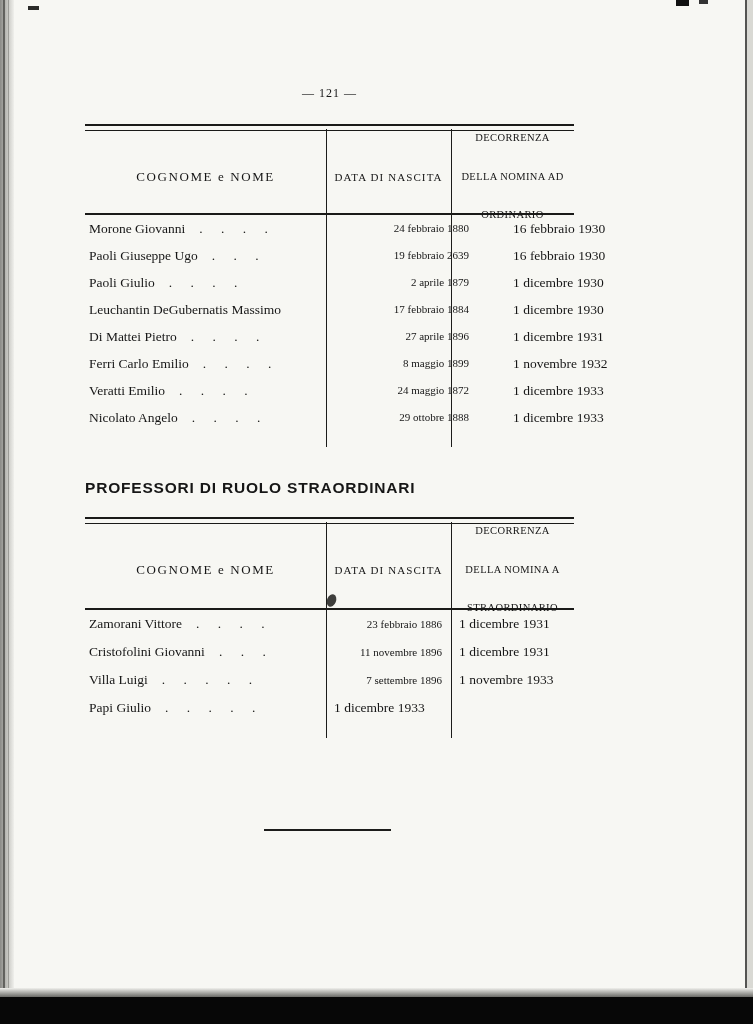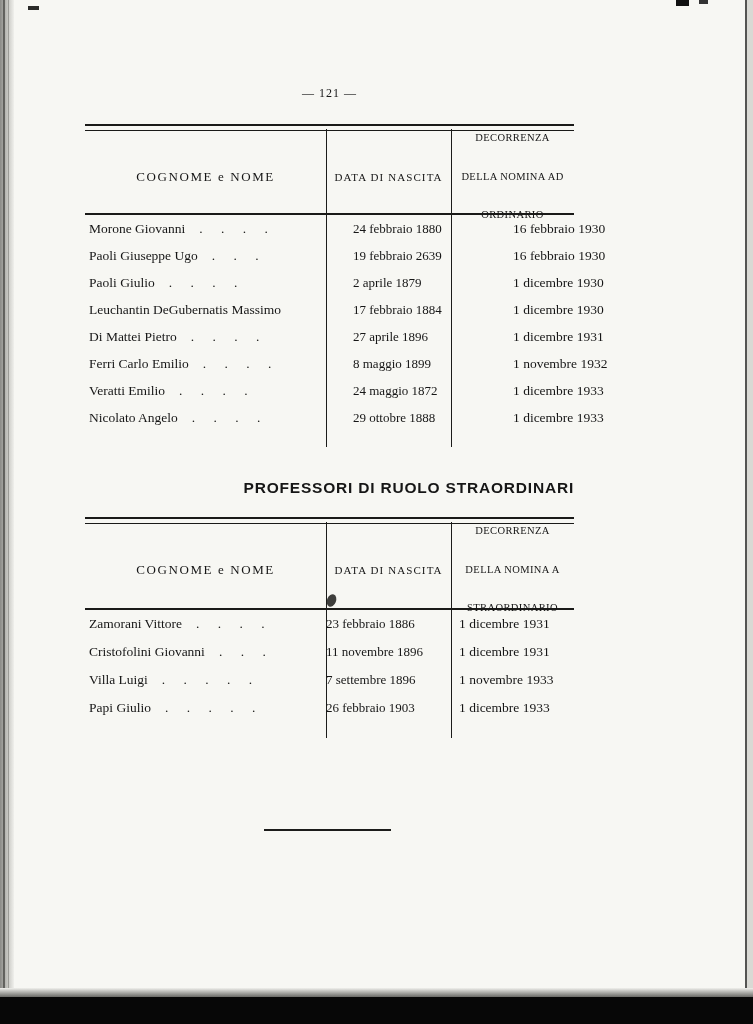--- a/index.html
+++ b/index.html
@@ -23,21 +23,21 @@
   .edge-right-band{position:absolute;right:0;top:0;width:6px;height:100%;background:#d9d9d4;}
   .speck-tl{position:absolute;left:28px;top:6px;width:11px;height:4px;background:#2a2a28;}
   .speck-tr1{position:absolute;left:676px;top:0;width:13px;height:6px;background:#111;}
   .speck-tr2{position:absolute;left:699px;top:0;width:9px;height:4px;background:#333;}
   .smudge{position:absolute;left:327px;top:594px;width:9px;height:13px;background:#1d1d1b;
     border-radius:50%;transform:rotate(22deg);opacity:.85;}
 
   
   .page-number{position:absolute;left:85px;top:86px;width:489px;text-align:center;
     font-size:12px;letter-spacing:1px;}
-  .section-title{position:absolute;left:85px;top:479px;width:489px;text-align:right;
+  .section-title{position:absolute;left:85px;top:479px;width:489px;text-align:left;
     font-family:"Liberation Sans", sans-serif;font-weight:bold;font-size:15.5px;letter-spacing:.8px;}
 
   
   .scan-table{position:absolute;left:85px;width:489px;}
   .t1{top:124px;}
   .t2{top:517px;}
   .rule-double{height:4px;border-top:2px solid #1a1a18;border-bottom:1px solid #1a1a18;}
   .rule-mid{height:0;border-top:2px solid #1a1a18;}
   .vline{position:absolute;top:5px;bottom:0;width:1px;background:#1c1c1a;}
   .vl-a{left:241px;} .vl-b{left:366px;}
@@ -45,21 +45,21 @@
   .t1 .thead{height:82px;} .t2 .thead{height:84px;}
   .th{display:flex;flex-direction:column;align-items:center;justify-content:center;text-align:center;gap:24px;}
   .c1h{font-size:13px;letter-spacing:1.6px;}
   .c2h{font-size:11px;letter-spacing:1.1px;}
   .c3h{font-size:10.5px;line-height:1.4;letter-spacing:.4px;}
   .tbody{padding-bottom:16px;}
   .trow{display:grid;grid-template-columns:241px 125px 123px;}
   .t1 .trow{height:27px;line-height:27px;gap:27px;}
   .t2 .trow{height:28px;line-height:28px;}
   .trow .c1{padding-left:4px;white-space:nowrap;overflow:hidden;font-size:13.5px;}
-  .trow .c2{padding-right:9px;font-size:13px;}
+  .trow .c2{text-align:right;padding-right:9px;font-size:11px;}
   .trow .c3{text-align:left;padding-left:8px;font-size:13.5px;}
   .dots{margin-left:14px;word-spacing:15px;color:#1c1c1a;}
 
   .end-rule{position:absolute;left:264px;top:829px;width:127px;height:2px;background:#1c1c1a;}
 </style>
 </head>
 <body>
 
 <div class="page">
 
@@ -165,21 +165,20 @@
         <div class="c2">11 novembre 1896</div>
         <div class="c3">1 dicembre 1931</div>
       </div>
       <div class="trow">
         <div class="c1"><span>Villa Luigi</span><span class="dots">. . . . .</span></div>
         <div class="c2">7 settembre 1896</div>
         <div class="c3">1 novembre 1933</div>
       </div>
       <div class="trow">
         <div class="c1"><span>Papi Giulio</span><span class="dots">. . . . .</span></div>
-        <div class="c2">26 febbraio 1903</div>
         <div class="c3">1 dicembre 1933</div>
       </div>
 
     </div>
   </div>
 
   <div class="end-rule"></div>
 
 </div>
 

